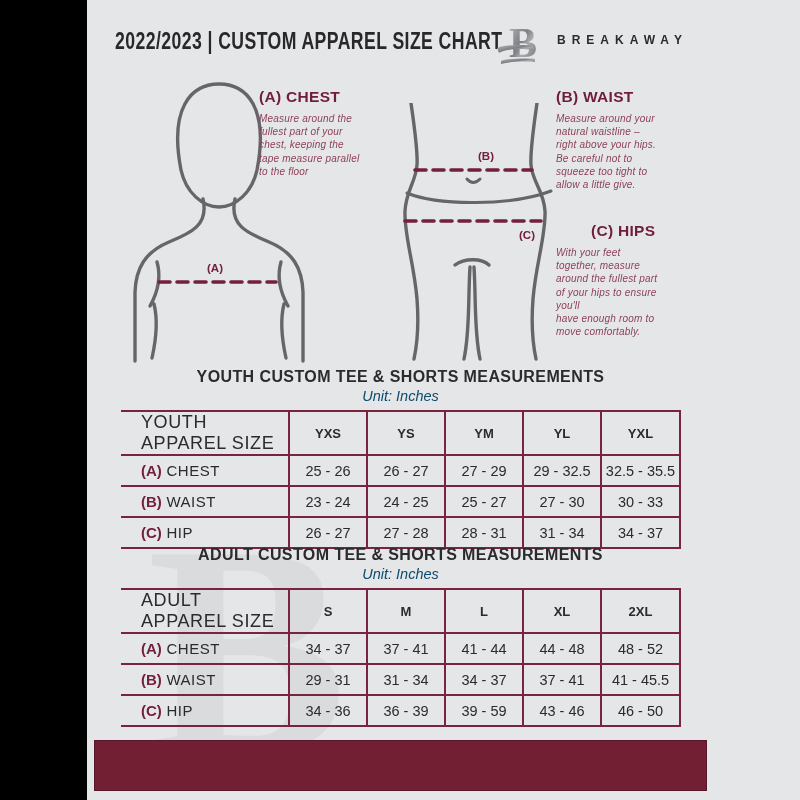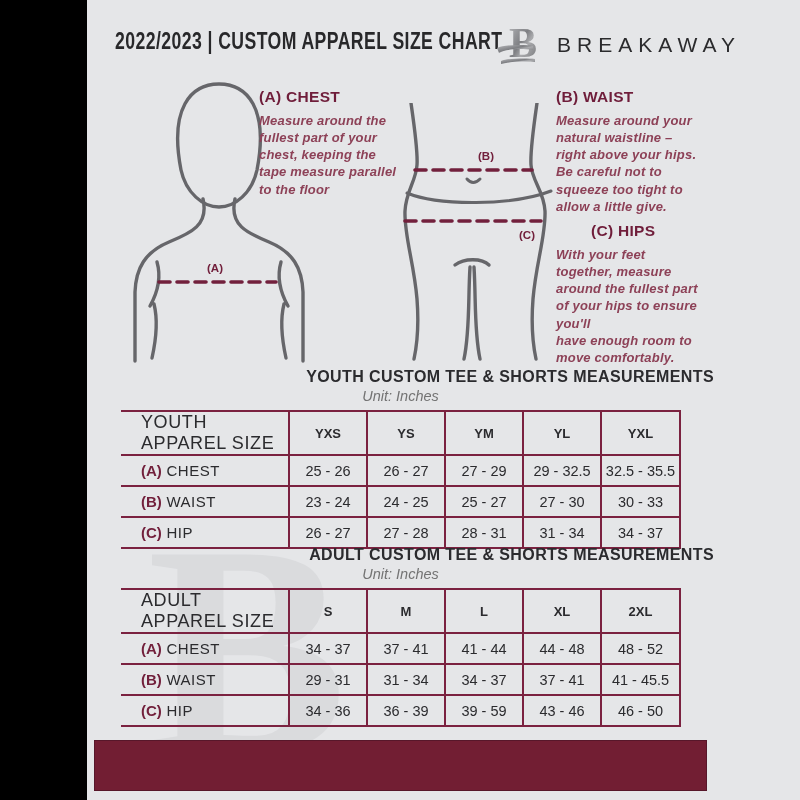--- a/index.html
+++ b/index.html
@@ -19,42 +19,42 @@
   
   .hdr-title {
     position:absolute; left:28px; top:28px;
     font-weight:700; font-size:21px; color:#28282a;
     letter-spacing:.5px; white-space:nowrap;
     display:inline-block; transform:scaleX(.84) scaleY(1.12); transform-origin:left top;
   }
   .logo-box { position:absolute; left:406px; top:17px; width:52px; height:52px; }
   .brand {
     position:absolute; left:470px; top:33px;
-    font-weight:400; font-size:21px; color:#2b2b2d; letter-spacing:6px;
+    font-weight:700; font-size:12px; color:#2b2b2d; letter-spacing:6px;
   }
   
   .fig { position:absolute; }
   .meas-label {
     position:absolute; color:#72203c; font-weight:700; font-size:11.5px;
   }
   .inst-head {
     position:absolute; color:#6f1d3a; font-weight:700; font-size:15.5px; letter-spacing:.3px;
   }
   .inst-body {
-    position:absolute; color:#8d4157; font-style:italic; font-size:13px;
-    line-height:1.32; white-space:pre-line; letter-spacing:.2px;font-weight:bold;
+    position:absolute; color:#8d4157; font-style:italic; font-size:10px;
+    line-height:1.32; white-space:pre-line; letter-spacing:.2px;
   }
   
   .sec-title {
-    position:absolute; width:627px; text-align:right;
+    position:absolute; width:627px; text-align:center;
     font-weight:700; font-size:16px; color:#2b2b2e; letter-spacing:.4px;
   }
   .sec-unit {
     position:absolute; width:627px; text-align:center;
-    font-style:italic; font-size:14.5px; color:#737373;
+    font-style:italic; font-size:14.5px; color:#0c4a6e;
   }
   
   .tbl-wrap { position:absolute; left:34px; width:559px; }
   table { border-collapse:collapse; width:559px; table-layout:fixed;
           border-top:2px solid #7b2240; border-bottom:2px solid #7b2240;
           border-right:2px solid #7b2240; }
   th, td { border-left:2px solid #7b2240; text-align:center; color:#2b2b2e; }
   th.first, td.first { border-left:none; text-align:left; padding-left:20px; }
   tr { border-bottom:2px solid #7b2240; }
   th { height:33px; font-size:13px; font-weight:700; }

